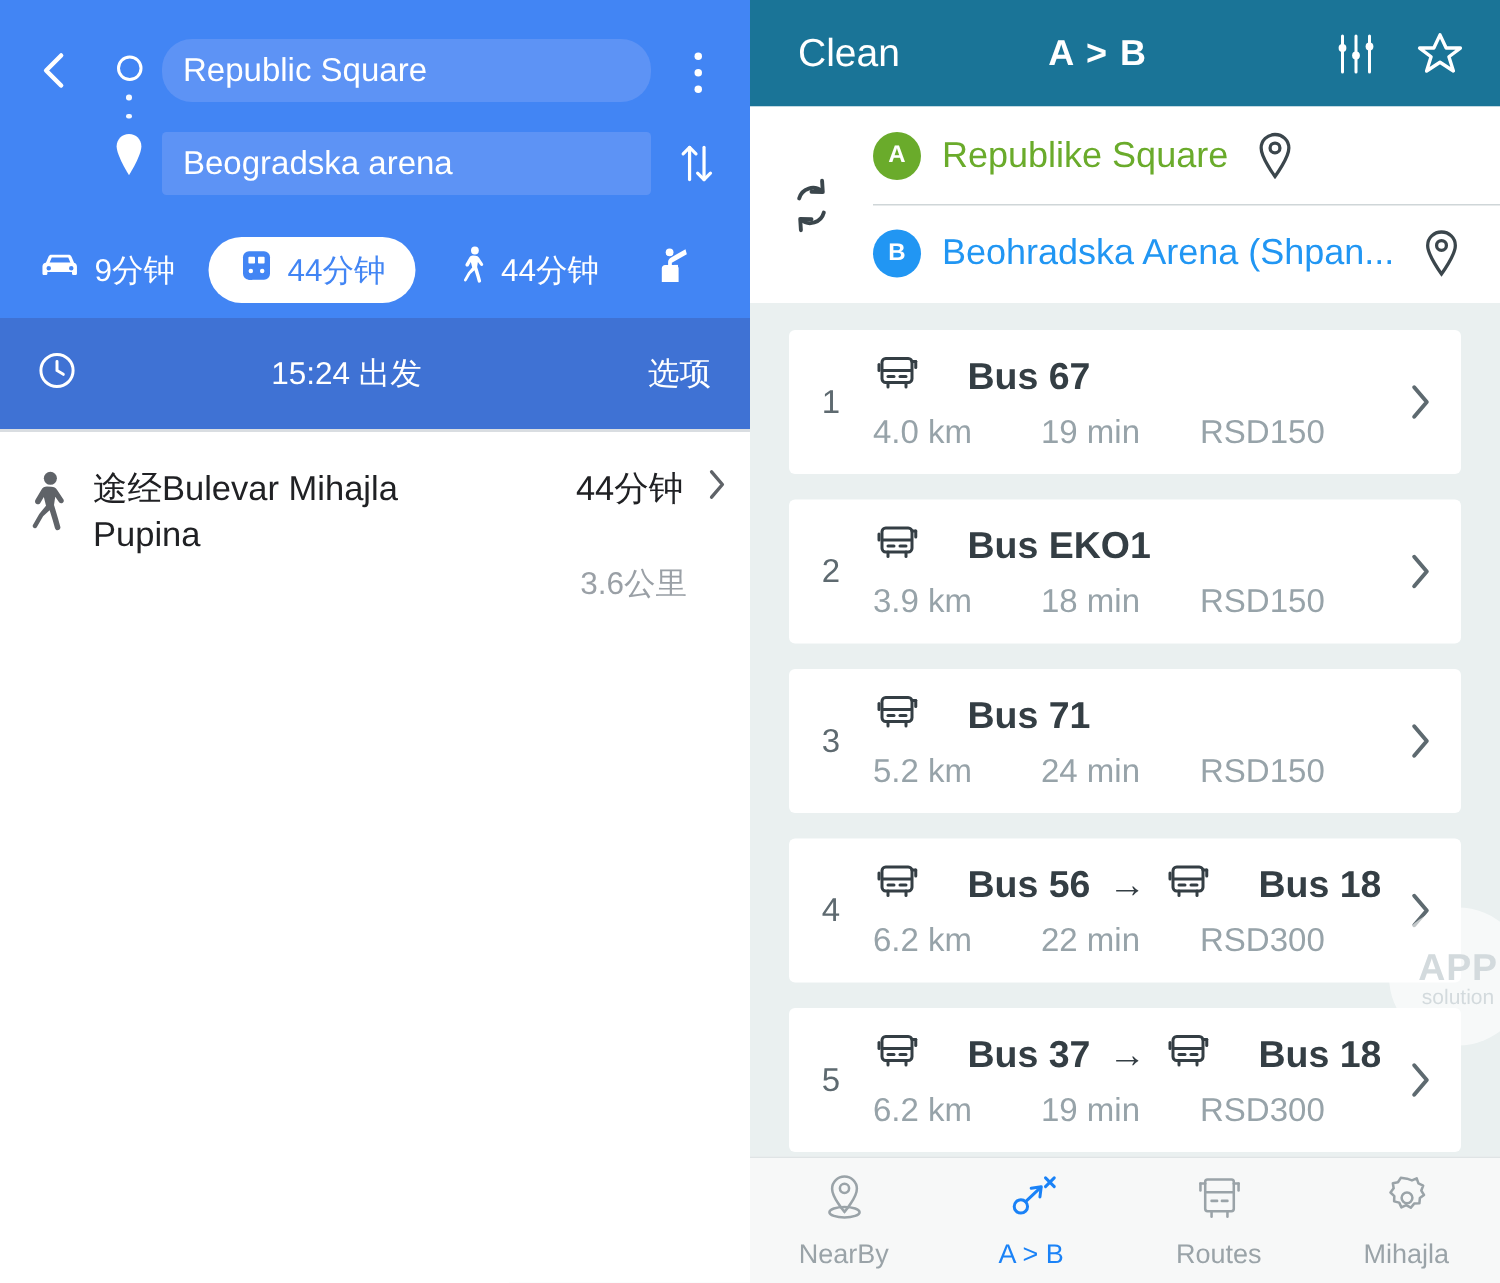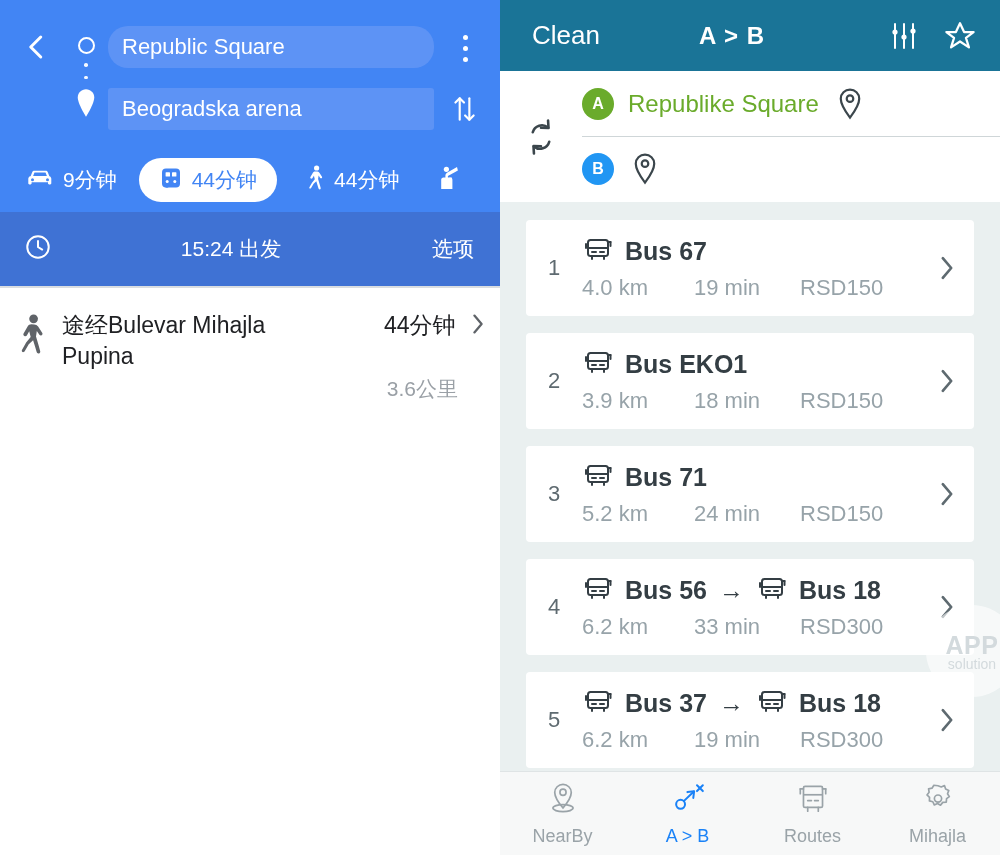--- a/index.html
+++ b/index.html
@@ -170,21 +170,21 @@
     height: 96px;
     background: #ffffff;
     border-radius: 4px;
     display: flex; align-items: center;
     overflow: hidden;
     cursor: pointer;
   }
   .tr-idx { width: 56px; text-align: center; color: #5e6a70; font-size: 22px; flex: none; }
   .tr-body { flex: 1; overflow: hidden; }
   .tr-line1 { display: flex; align-items: center; white-space: nowrap; }
-  .tr-leg { display: flex; align-items: center; }
+  .tr-leg { display: flex; align-items: center; gap: 20px; }
   .tr-leg-name { font-size: 25px; font-weight: bold; color: #343e44; margin-left: 11px; }
   .tr-arrow { font-size: 25px; color: #343e44; margin: 0 12px; }
   .tr-line2 { display: flex; margin-top: 7px; color: #97a3a9; font-size: 22px; }
   .tr-line2 .c1 { width: 112px; }
   .tr-line2 .c2 { width: 106px; }
   .tr-chev { width: 54px; display: flex; align-items: center; justify-content: center; flex: none; }
 
   .tr-watermark {
     position: absolute; right: -18px; top: 605px;
     width: 92px; height: 92px; border-radius: 50%;
@@ -386,20 +386,21 @@
           <span class="tr-ep-pin">
             <svg width="30" height="34" viewBox="0 0 24 28" fill="none" stroke="#3b464c" stroke-width="1.8">
                 <path d="M12 2.2c-4.2 0-7.6 3.3-7.6 7.4 0 5.4 7.6 15.6 7.6 15.6s7.6-10.2 7.6-15.6c0-4.1-3.4-7.4-7.6-7.4z"></path>
                 <circle cx="12" cy="9.6" r="2.7"></circle>
               </svg>
           </span>
         </div>
 
         <div class="tr-ep">
           <span class="tr-badge" style="background:#2196f3">B</span>
+          <span class="tr-ep-name" style="color:#2196f3">Beohradska Arena (Shpan...</span>
           <span class="tr-ep-pin">
             <svg width="30" height="34" viewBox="0 0 24 28" fill="none" stroke="#3b464c" stroke-width="1.8">
                 <path d="M12 2.2c-4.2 0-7.6 3.3-7.6 7.4 0 5.4 7.6 15.6 7.6 15.6s7.6-10.2 7.6-15.6c0-4.1-3.4-7.4-7.6-7.4z"></path>
                 <circle cx="12" cy="9.6" r="2.7"></circle>
               </svg>
           </span>
         </div>
 
       </div>
     </div>
@@ -541,21 +542,21 @@
                     <line x1="26" y1="6" x2="28.5" y2="6" stroke-linecap="round"></line>
                     <line x1="28.5" y1="6" x2="28.5" y2="10" stroke-linecap="round"></line>
                     <line x1="4" y1="8" x2="4" y2="12" stroke-linecap="round"></line>
                   </svg>
               </span>
               <span class="tr-leg-name">Bus 18</span>
             </span>
           </div>
           <div class="tr-line2">
             <span class="c1">6.2 km</span>
-            <span class="c2">33 min</span>
+            <span class="c2">22 min</span>
             <span>RSD300</span>
           </div>
         </div>
         <div class="tr-chev">
           <svg width="18" height="28" viewBox="0 0 12 20" fill="none" stroke="#5e6a70" stroke-width="1.9" stroke-linecap="round" stroke-linejoin="round">
               <polyline points="3 3 9 10 3 17"></polyline>
             </svg>
         </div>
       </div>
 

